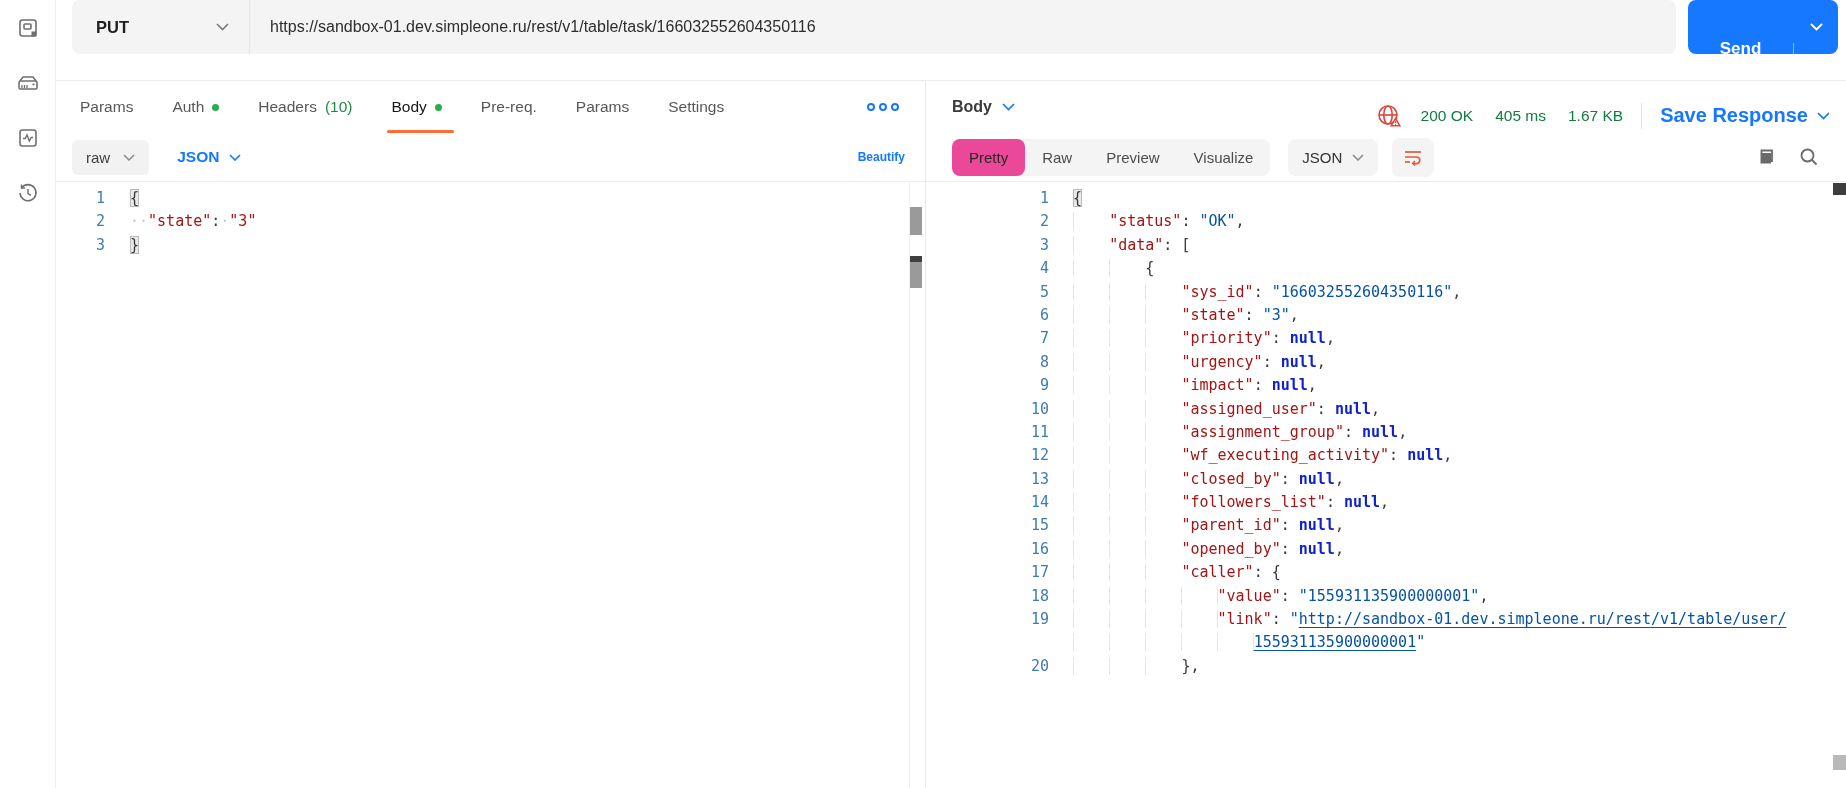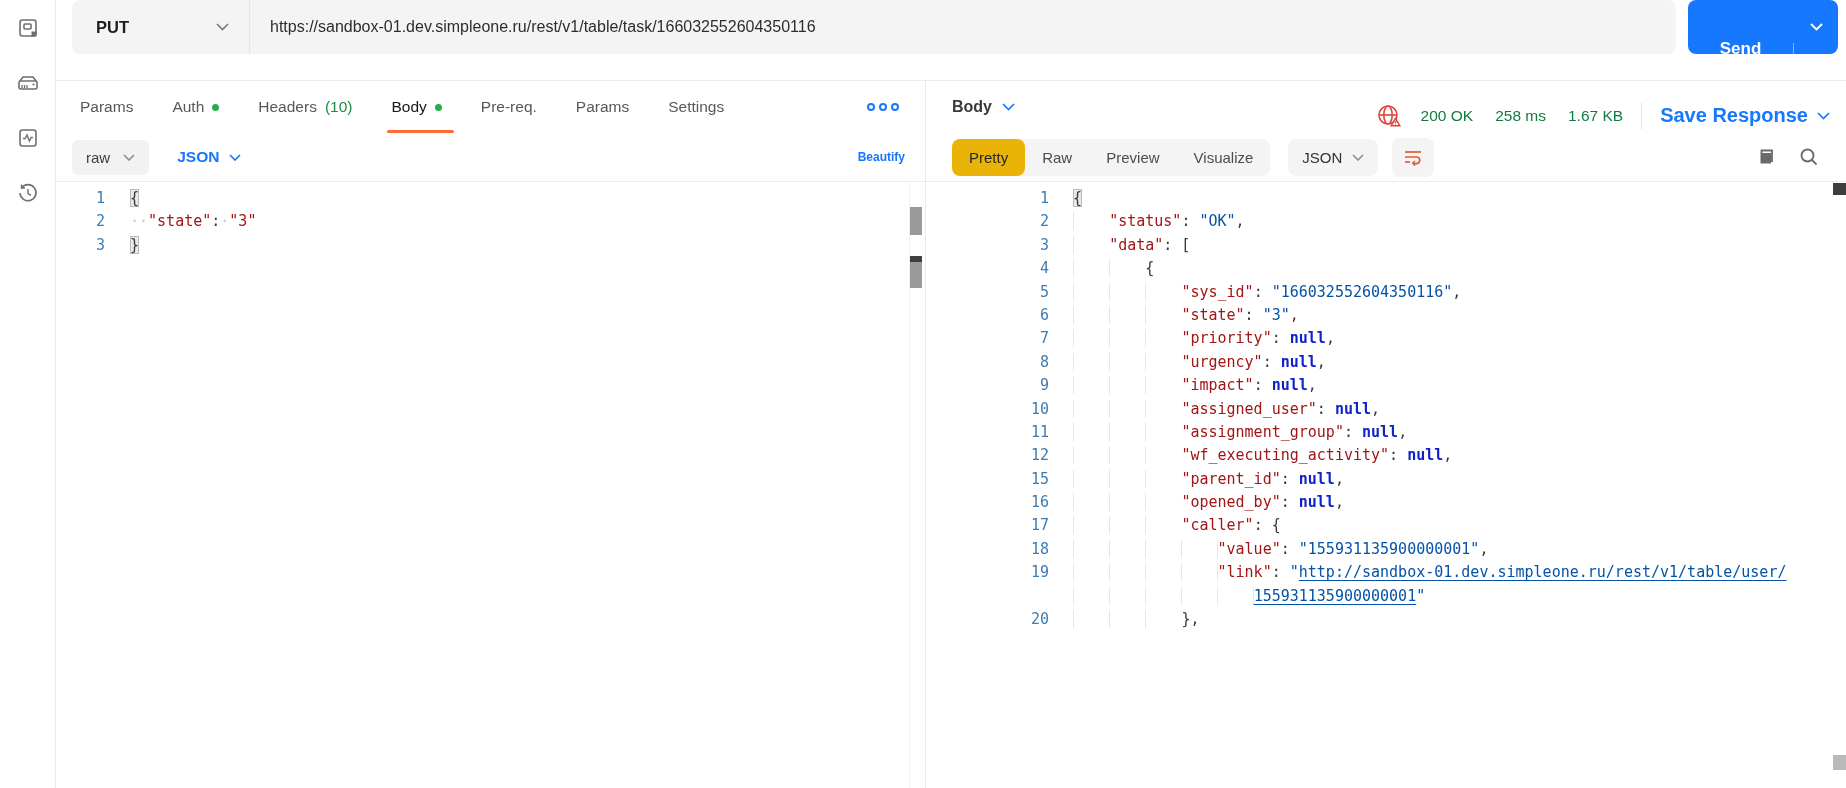--- a/index.html
+++ b/index.html
@@ -70,21 +70,21 @@
   .globe { margin-right:18px; cursor:pointer; }
   .vdiv { width:1px; height:26px; background:#e2e2e2; margin:0 18px; }
   .save-resp { display:flex; align-items:center; gap:9px; color:#1677ff; font-weight:600;
                font-size:20px; cursor:pointer; }
 
   
   .resp-toolbar { height:48px; display:flex; align-items:center; padding:0 18px 0 26px; }
   .seg { display:flex; background:#f4f4f5; border-radius:8px; }
   .seg-item { padding:10px 17px; font-size:15px; color:#4c4c4c; border-radius:8px;
               cursor:pointer; white-space:nowrap; }
-  .seg-item.active { background:#eab308; color:#262626; }
+  .seg-item.active { background:#ec4899; color:#262626; }
   .json-pill { background:#f4f4f5; border-radius:8px; padding:10px 14px; display:flex;
                align-items:center; gap:10px; color:#333; font-size:15px; margin-left:18px; cursor:pointer; }
   .wrap-btn { background:#f4f4f5; border-radius:8px; width:42px; height:39px; margin-left:14px;
               display:flex; align-items:center; justify-content:center; cursor:pointer; }
   .right-icons { margin-left:auto; display:flex; align-items:center; gap:20px; padding-right:8px; }
   .icon-btn { cursor:pointer; display:flex; }
 
   
   .editor-area { position:absolute; top:100px; left:0; right:0; bottom:0;
                  border-top:1px solid #ececec; padding-top:5px; overflow:hidden; }
@@ -257,21 +257,21 @@
           <svg width="27" height="26" viewBox="0 0 27 26" fill="none" stroke="#e0443a" stroke-width="1.6">
             <circle cx="12" cy="12" r="9"></circle>
             <ellipse cx="12" cy="12" rx="4.2" ry="9"></ellipse>
             <path d="M3.5 12 h17"></path>
             <path d="M19.5 15.5 l4.3 7.2 h-8.6 z" fill="#fff" stroke-width="1.5"></path>
             <path d="M19.5 18.2 v2" stroke-width="1.5"></path>
             <circle cx="19.5" cy="21.4" r="0.5" fill="#e0443a" stroke="none"></circle>
           </svg>
         </span>
         <span class="stat">200 OK</span>
-        <span class="stat">258 ms</span>
+        <span class="stat">405 ms</span>
         <span class="stat">1.67 KB</span>
         <span class="vdiv"></span>
         <div class="save-resp">
           <span>Save Response</span>
           <svg width="13" height="8" viewBox="0 0 13 8" fill="none" stroke="#1677ff" stroke-width="1.7">
               <path d="M1 1 l5.5 5.5 L12 1"></path>
             </svg>
         </div>
       </div>
     </div>
@@ -356,20 +356,28 @@
         </div>
         <div class="code-row">
           <span class="ln">11</span>
           <span class="code"><span class="tok-ws">            </span><span class="tok-key">"assignment_group"</span><span class="tok-punc">: </span><span class="tok-kw">null</span><span class="tok-punc">,</span></span>
         </div>
         <div class="code-row">
           <span class="ln">12</span>
           <span class="code"><span class="tok-ws">            </span><span class="tok-key">"wf_executing_activity"</span><span class="tok-punc">: </span><span class="tok-kw">null</span><span class="tok-punc">,</span></span>
         </div>
         <div class="code-row">
+          <span class="ln">13</span>
+          <span class="code"><span class="tok-ws">            </span><span class="tok-key">"closed_by"</span><span class="tok-punc">: </span><span class="tok-kw">null</span><span class="tok-punc">,</span></span>
+        </div>
+        <div class="code-row">
+          <span class="ln">14</span>
+          <span class="code"><span class="tok-ws">            </span><span class="tok-key">"followers_list"</span><span class="tok-punc">: </span><span class="tok-kw">null</span><span class="tok-punc">,</span></span>
+        </div>
+        <div class="code-row">
           <span class="ln">15</span>
           <span class="code"><span class="tok-ws">            </span><span class="tok-key">"parent_id"</span><span class="tok-punc">: </span><span class="tok-kw">null</span><span class="tok-punc">,</span></span>
         </div>
         <div class="code-row">
           <span class="ln">16</span>
           <span class="code"><span class="tok-ws">            </span><span class="tok-key">"opened_by"</span><span class="tok-punc">: </span><span class="tok-kw">null</span><span class="tok-punc">,</span></span>
         </div>
         <div class="code-row">
           <span class="ln">17</span>
           <span class="code"><span class="tok-ws">            </span><span class="tok-key">"caller"</span><span class="tok-punc">: {</span></span>

